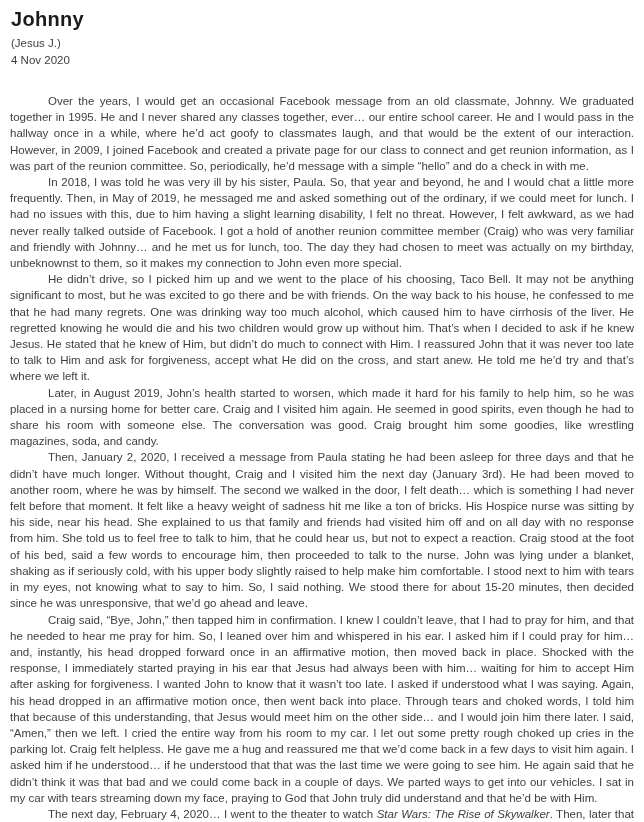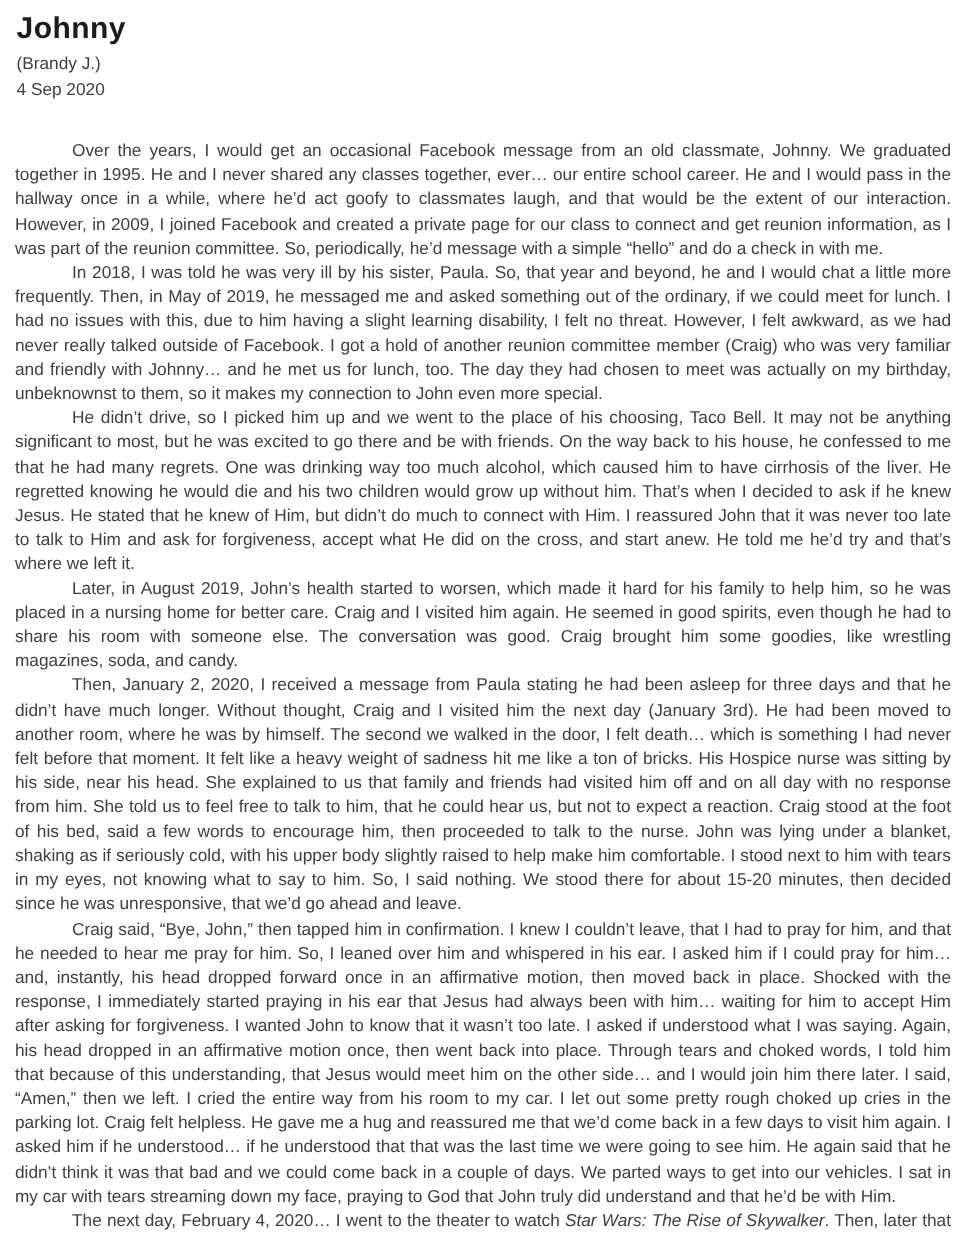--- a/index.html
+++ b/index.html
@@ -47,22 +47,22 @@
   .doc-body em {
   }
 </style>
 </head>
 <body>
 
 <div class="page">
 
   <header>
     <h1 class="doc-title">Johnny</h1>
-    <div class="doc-meta">(Brandy J.)</div>
-    <div class="doc-meta">4 Sep 2020</div>
+    <div class="doc-meta">(Jesus J.)</div>
+    <div class="doc-meta">4 Nov 2020</div>
   </header>
 
   <main class="doc-body">
     <p>Over the years, I would get an occasional Facebook message from an old classmate, Johnny. We graduated together in 1995. He and I never shared any classes together, ever… our entire school career. He and I would pass in the hallway once in a while, where he’d act goofy to classmates laugh, and that would be the extent of our interaction. However, in 2009, I joined Facebook and created a private page for our class to connect and get reunion information, as I was part of the reunion committee. So, periodically, he’d message with a simple “hello” and do a check in with me.</p>
     <p>In 2018, I was told he was very ill by his sister, Paula. So, that year and beyond, he and I would chat a little more frequently. Then, in May of 2019, he messaged me and asked something out of the ordinary, if we could meet for lunch. I had no issues with this, due to him having a slight learning disability, I felt no threat. However, I felt awkward, as we had never really talked outside of Facebook. I got a hold of another reunion committee member (Craig) who was very familiar and friendly with Johnny… and he met us for lunch, too. The day they had chosen to meet was actually on my birthday, unbeknownst to them, so it makes my connection to John even more special.</p>
     <p>He didn’t drive, so I picked him up and we went to the place of his choosing, Taco Bell. It may not be anything significant to most, but he was excited to go there and be with friends. On the way back to his house, he confessed to me that he had many regrets. One was drinking way too much alcohol, which caused him to have cirrhosis of the liver. He regretted knowing he would die and his two children would grow up without him. That’s when I decided to ask if he knew Jesus. He stated that he knew of Him, but didn’t do much to connect with Him. I reassured John that it was never too late to talk to Him and ask for forgiveness, accept what He did on the cross, and start anew. He told me he’d try and that’s where we left it.</p>
     <p>Later, in August 2019, John’s health started to worsen, which made it hard for his family to help him, so he was placed in a nursing home for better care. Craig and I visited him again. He seemed in good spirits, even though he had to share his room with someone else. The conversation was good. Craig brought him some goodies, like wrestling magazines, soda, and candy.</p>
     <p>Then, January 2, 2020, I received a message from Paula stating he had been asleep for three days and that he didn’t have much longer. Without thought, Craig and I visited him the next day (January 3rd). He had been moved to another room, where he was by himself. The second we walked in the door, I felt death… which is something I had never felt before that moment. It felt like a heavy weight of sadness hit me like a ton of bricks. His Hospice nurse was sitting by his side, near his head. She explained to us that family and friends had visited him off and on all day with no response from him. She told us to feel free to talk to him, that he could hear us, but not to expect a reaction. Craig stood at the foot of his bed, said a few words to encourage him, then proceeded to talk to the nurse. John was lying under a blanket, shaking as if seriously cold, with his upper body slightly raised to help make him comfortable. I stood next to him with tears in my eyes, not knowing what to say to him. So, I said nothing. We stood there for about 15-20 minutes, then decided since he was unresponsive, that we’d go ahead and leave.</p>
     <p>Craig said, “Bye, John,” then tapped him in confirmation. I knew I couldn’t leave, that I had to pray for him, and that he needed to hear me pray for him. So, I leaned over him and whispered in his ear. I asked him if I could pray for him… and, instantly, his head dropped forward once in an affirmative motion, then moved back in place. Shocked with the response, I immediately started praying in his ear that Jesus had always been with him… waiting for him to accept Him after asking for forgiveness. I wanted John to know that it wasn’t too late. I asked if understood what I was saying. Again, his head dropped in an affirmative motion once, then went back into place. Through tears and choked words, I told him that because of this understanding, that Jesus would meet him on the other side… and I would join him there later. I said, “Amen,” then we left. I cried the entire way from his room to my car. I let out some pretty rough choked up cries in the parking lot. Craig felt helpless. He gave me a hug and reassured me that we’d come back in a few days to visit him again. I asked him if he understood… if he understood that that was the last time we were going to see him. He again said that he didn’t think it was that bad and we could come back in a couple of days. We parted ways to get into our vehicles. I sat in my car with tears streaming down my face, praying to God that John truly did understand and that he’d be with Him.</p>
     <p>

